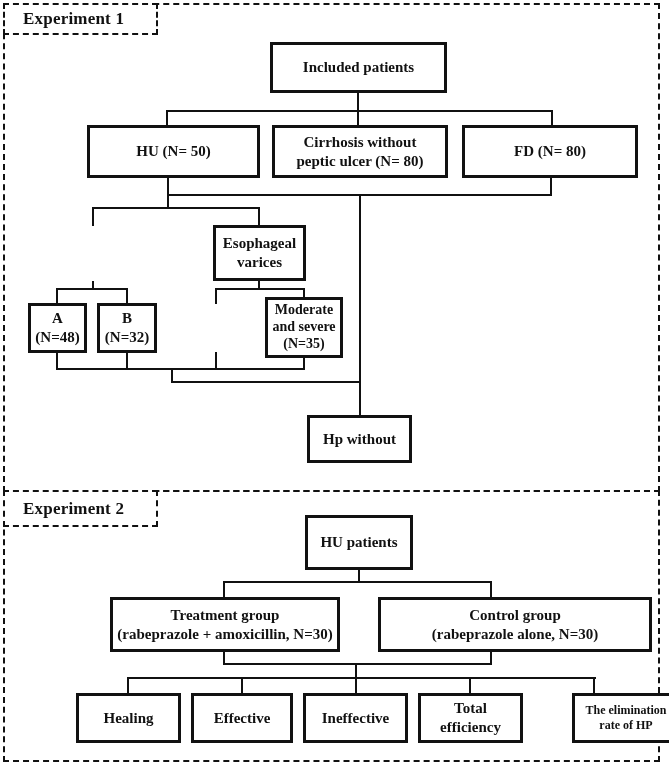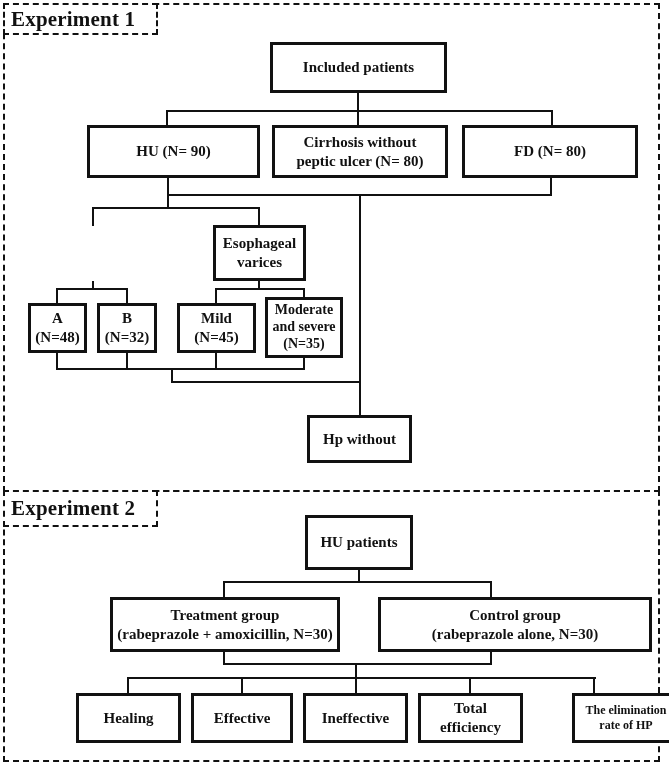--- a/index.html
+++ b/index.html
@@ -3,22 +3,22 @@
 <meta charset="utf-8">
 <style>
   html,body{margin:0;padding:0;background:#ffffff;}
   .stage{
     position:relative;width:669px;height:768px;background:#ffffff;
     font-family:"Liberation Serif",serif;color:#111111;overflow:hidden;
   }
   .region{position:absolute;box-sizing:border-box;border:2px dashed #111111;background:transparent;}
   .rlabel{
     position:absolute;box-sizing:border-box;border:2px dashed #111111;background:#ffffff;
-    display:flex;align-items:center;padding-left:6px;
-    font-weight:bold;font-size:21px;letter-spacing:.2px;
+    display:flex;align-items:center;padding-left:18px;
+    font-weight:bold;font-size:17px;letter-spacing:.2px;
   }
   .hl{position:absolute;height:2px;background:#111111;}
   .vl{position:absolute;width:2px;background:#111111;}
   .box{
     position:absolute;box-sizing:border-box;border:3px solid #111111;background:#ffffff;
     display:flex;align-items:center;justify-content:center;text-align:center;
     font-weight:bold;font-size:15px;line-height:1.25;white-space:pre-line;padding:5px 3px;
   }
   .box.tight{font-size:14px;line-height:1.2;}
   .box.sm{font-size:12px;line-height:1.25;margin-left:32px;}
@@ -74,32 +74,30 @@
   <div class="vl" style="left:490px;top:651px;height:14px"></div>
   <div class="hl" style="left:223px;top:663px;width:269px"></div>
   <div class="vl" style="left:355px;top:663px;height:31px"></div>
   <div class="hl" style="left:127px;top:677px;width:469px"></div>
   <div class="vl" style="left:127px;top:677px;height:17px"></div>
   <div class="vl" style="left:241px;top:677px;height:17px"></div>
   <div class="vl" style="left:469px;top:677px;height:17px"></div>
   <div class="vl" style="left:593px;top:677px;height:17px"></div>
 
   <div class="box" style="left:270px;top:42px;width:177px;height:51px">Included patients</div>
-  <div class="box" style="left:87px;top:125px;width:173px;height:53px">HU (N= 90)</div>
+  <div class="box" style="left:87px;top:125px;width:173px;height:53px">HU (N= 50)</div>
   <div class="box" style="left:272px;top:125px;width:176px;height:53px">Cirrhosis without
 peptic ulcer (N= 80)</div>
   <div class="box" style="left:462px;top:125px;width:176px;height:53px">FD (N= 80)</div>
   <div class="box" style="left:213px;top:225px;width:93px;height:56px">Esophageal
 varices</div>
   <div class="box" style="left:28px;top:303px;width:59px;height:50px">A
 (N=48)</div>
   <div class="box" style="left:97px;top:303px;width:60px;height:50px">B
 (N=32)</div>
-  <div class="box" style="left:177px;top:303px;width:79px;height:50px">Mild
-(N=45)</div>
   <div class="box tight" style="left:265px;top:297px;width:78px;height:61px">Moderate
 and severe
 (N=35)</div>
   <div class="box" style="left:307px;top:415px;width:105px;height:48px">Hp without</div>
 
   <div class="box" style="left:305px;top:515px;width:108px;height:55px">HU patients</div>
   <div class="box" style="left:110px;top:597px;width:230px;height:55px">Treatment group
 (rabeprazole + amoxicillin, N=30)</div>
   <div class="box" style="left:378px;top:597px;width:274px;height:55px">Control group
 (rabeprazole alone, N=30)</div>

